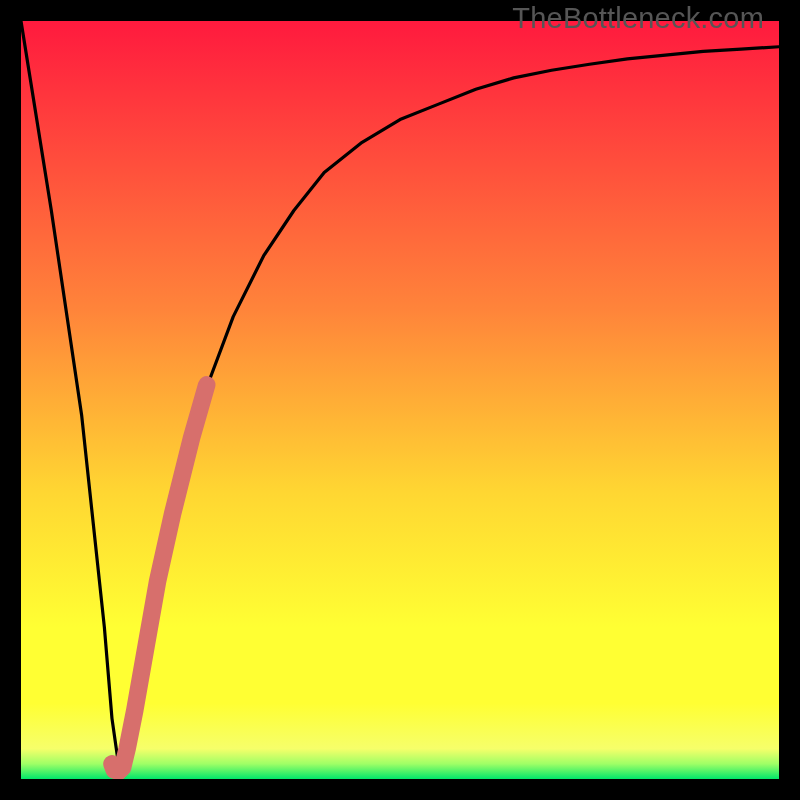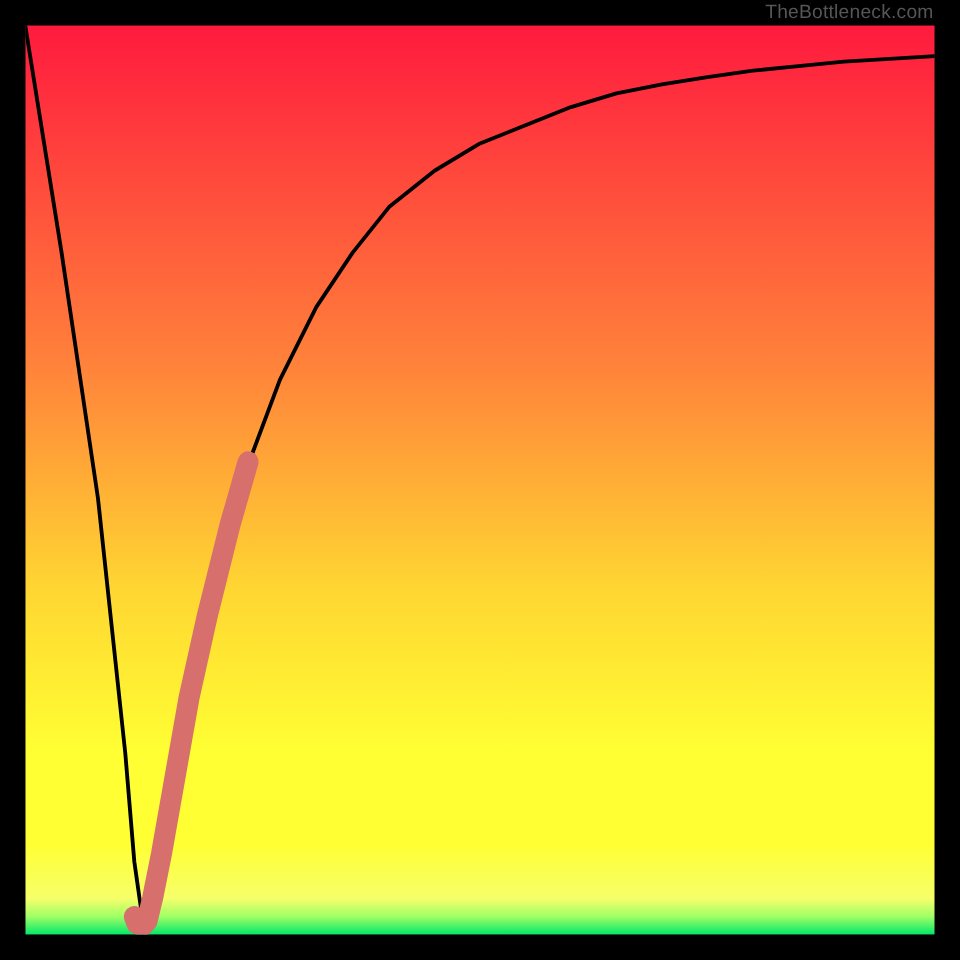--- a/index.html
+++ b/index.html
@@ -21,23 +21,23 @@
     position: absolute;
     left: 21px;
     top: 21px;
     width: 758px;
     height: 758px;
     overflow: hidden;
   }
   .watermark {
     position: absolute;
     top: 2px;
-    right: 22px;
+    right: 36px;
     color: #565656;
-    font-size: 16px;
+    font-size: 29px;
     font-weight: 500;
     letter-spacing: 0.2px;
   }
   svg {
     display: block;
   }
 </style>
 </head>
 <body>
 

